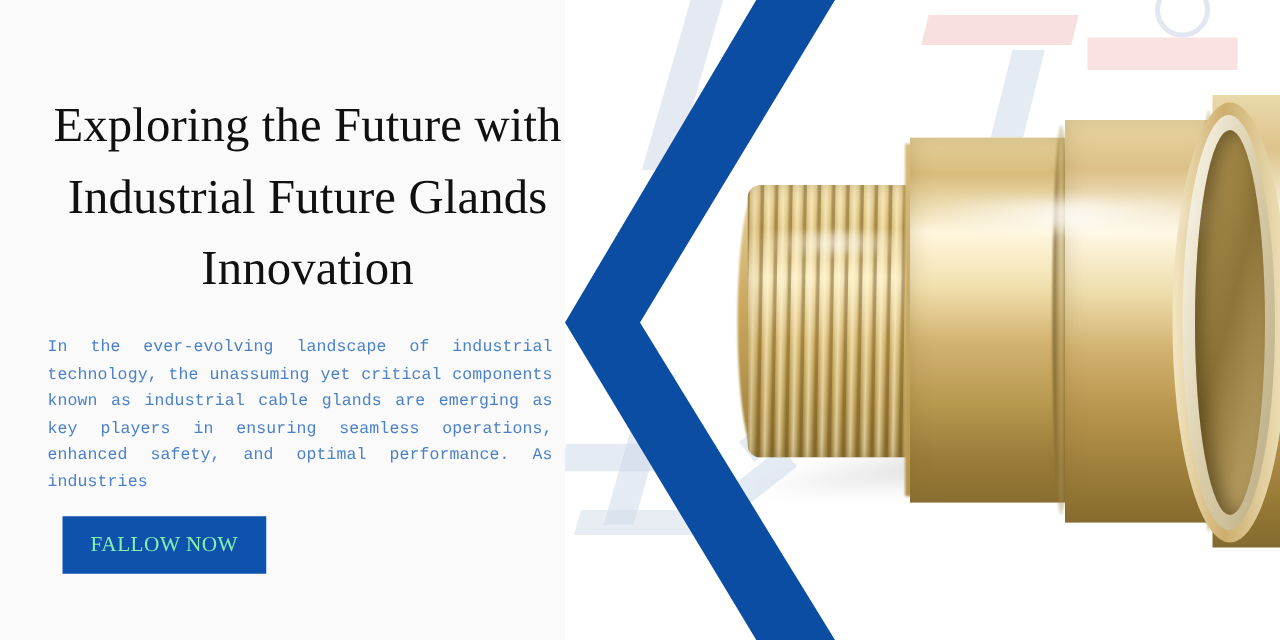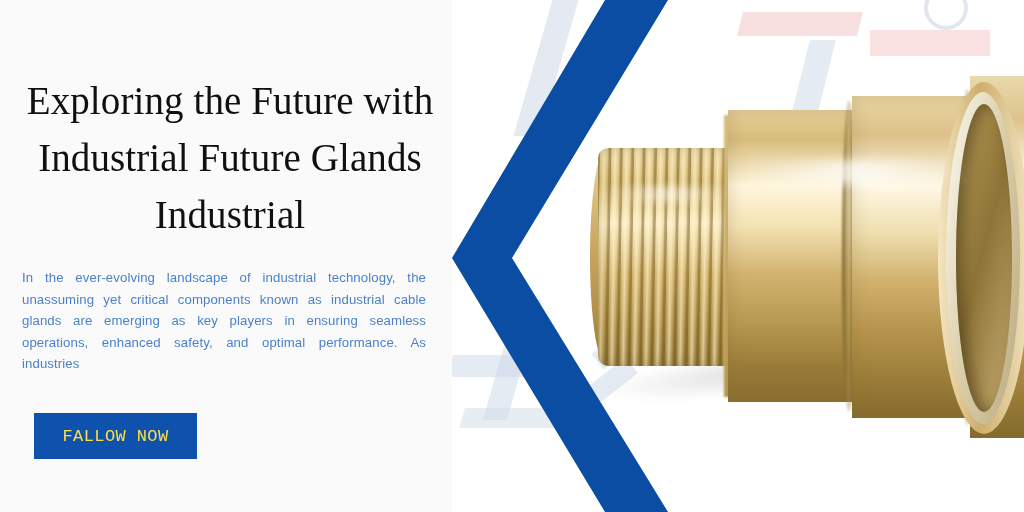--- a/index.html
+++ b/index.html
@@ -11,57 +11,57 @@
   }
   .banner{
     position:absolute;inset:0;
     width:1024px;height:512px;
     background:#fafafa;
     overflow:hidden;
   }
 
   
   .left-panel{
-    position:absolute;left:0;top:0;width:460px;height:512px;
+    position:absolute;left:16px;top:0;width:460px;height:512px;
     z-index:6;
     padding-left:48px;
   }
   .headline{
     position:absolute;left:8px;top:46px;width:444px;
     font-family:"Liberation Serif", serif;
     font-size:39px;line-height:57px;
     color:#101010;
     text-align:center;
     font-weight:400;
     letter-spacing:.1px;
   }
   .headline .hl-line{display:block;white-space:nowrap;}
 
   .body-copy{
     position:absolute;left:22px;top:254px;width:404px;
-    font-family:Liberation Sans, sans-serif;
+    font-family:Liberation Mono, monospace;
     font-size:13.2px;line-height:21.5px;
     color:#4b81c9;
     text-align:justify;
     text-justify:inter-word;
     letter-spacing:.1px;
   }
 
   .cta-button{
     position:absolute;left:34px;top:413px;
     width:163px;height:46px;
     background:#0f52ad;
     border:0;padding:0;margin:0;
     display:flex;align-items:center;justify-content:center;
     cursor:pointer;
   }
   .cta-button .cta-label{
-    font-family:Liberation Mono, monospace;
+    font-family:Liberation Serif, serif;
     font-size:17px;letter-spacing:.4px;
-    color:#fde047;
+    color:#86efac;
     white-space:nowrap;
   }
 
   
   .photo-area{
     position:absolute;left:440px;top:0;width:584px;height:512px;
     background:#ffffff;
     overflow:hidden;
     z-index:1;
   }
@@ -251,21 +251,21 @@
 
   <svg class="chevron" viewBox="0 0 1024 512">
     <path d="M 605,0 L 668,0 L 512,258 L 668,512 L 605,512 L 452,258 Z" fill="#0b4da2"></path>
   </svg>
 
   <div class="left-panel">
 
     <h1 class="headline">
       <span class="hl-line">Exploring the Future with</span>
       <span class="hl-line">Industrial Future Glands</span>
-      <span class="hl-line">Industrial</span>
+      <span class="hl-line">Innovation</span>
     </h1>
 
     <p class="body-copy">In the ever-evolving landscape of industrial technology, the unassuming yet critical components known as industrial cable glands are emerging as key players in ensuring seamless operations, enhanced safety, and optimal performance. As industries</p>
 
     <button class="cta-button">
       <span class="cta-label">FALLOW NOW</span>
     </button>
 
   </div>
 

